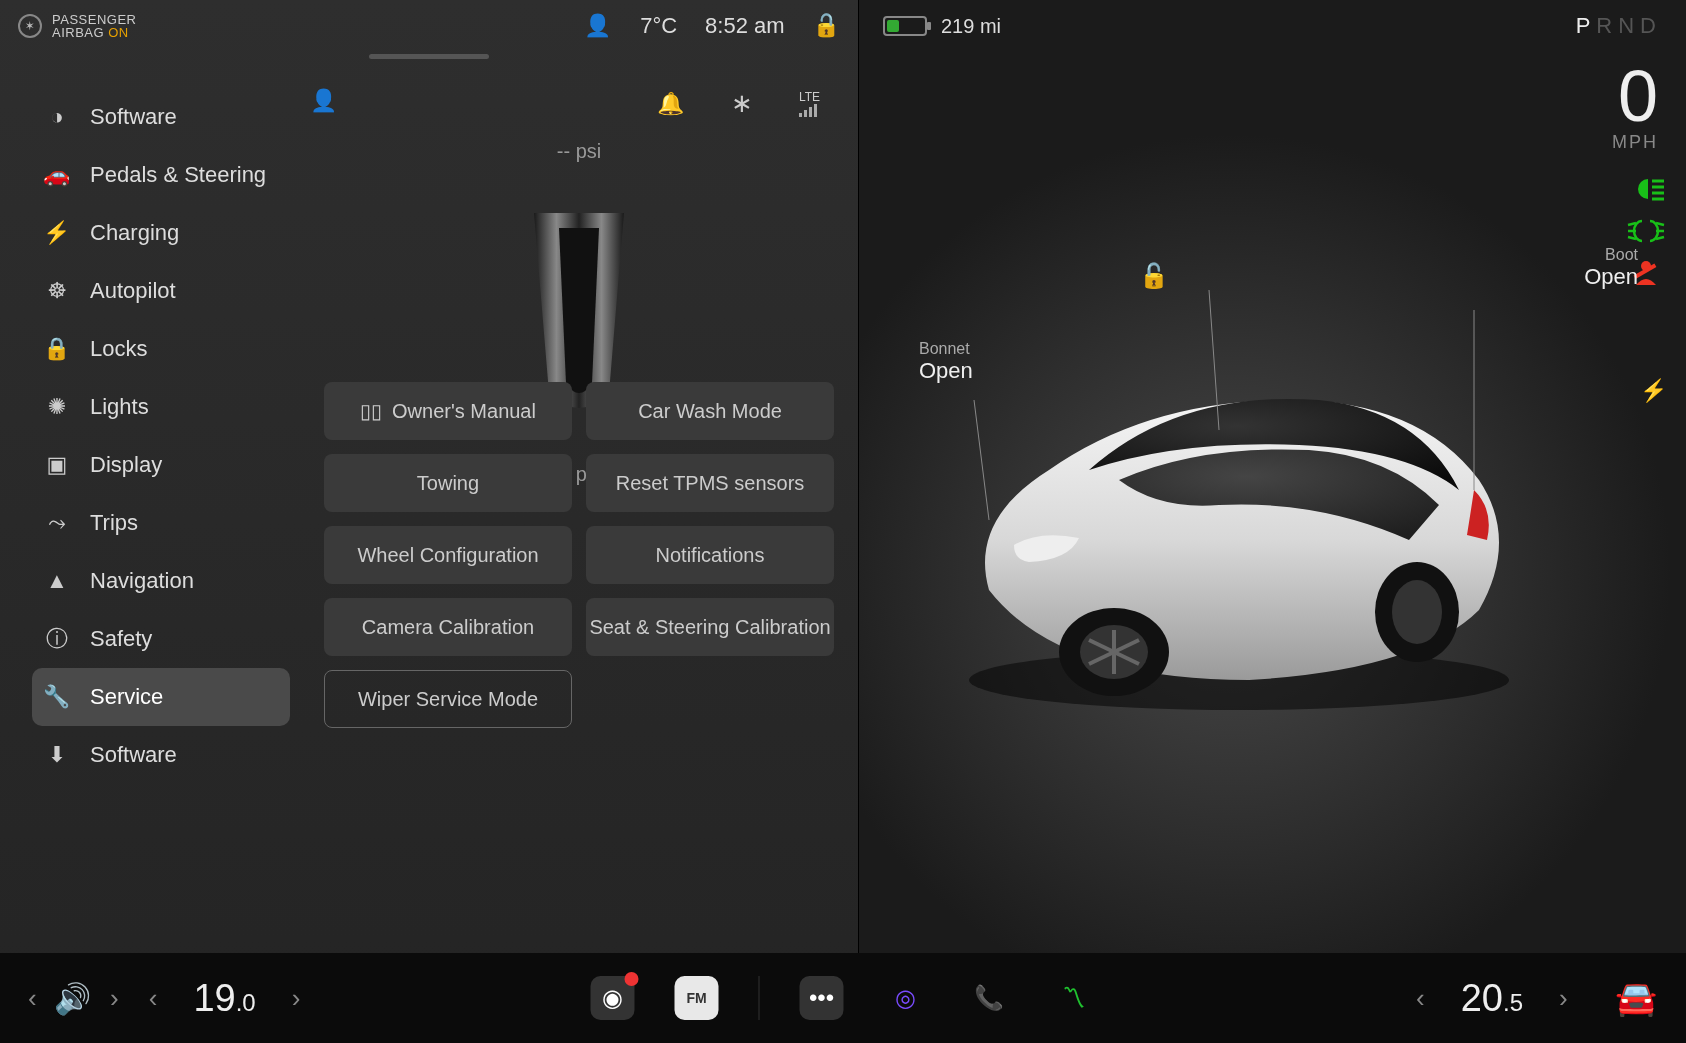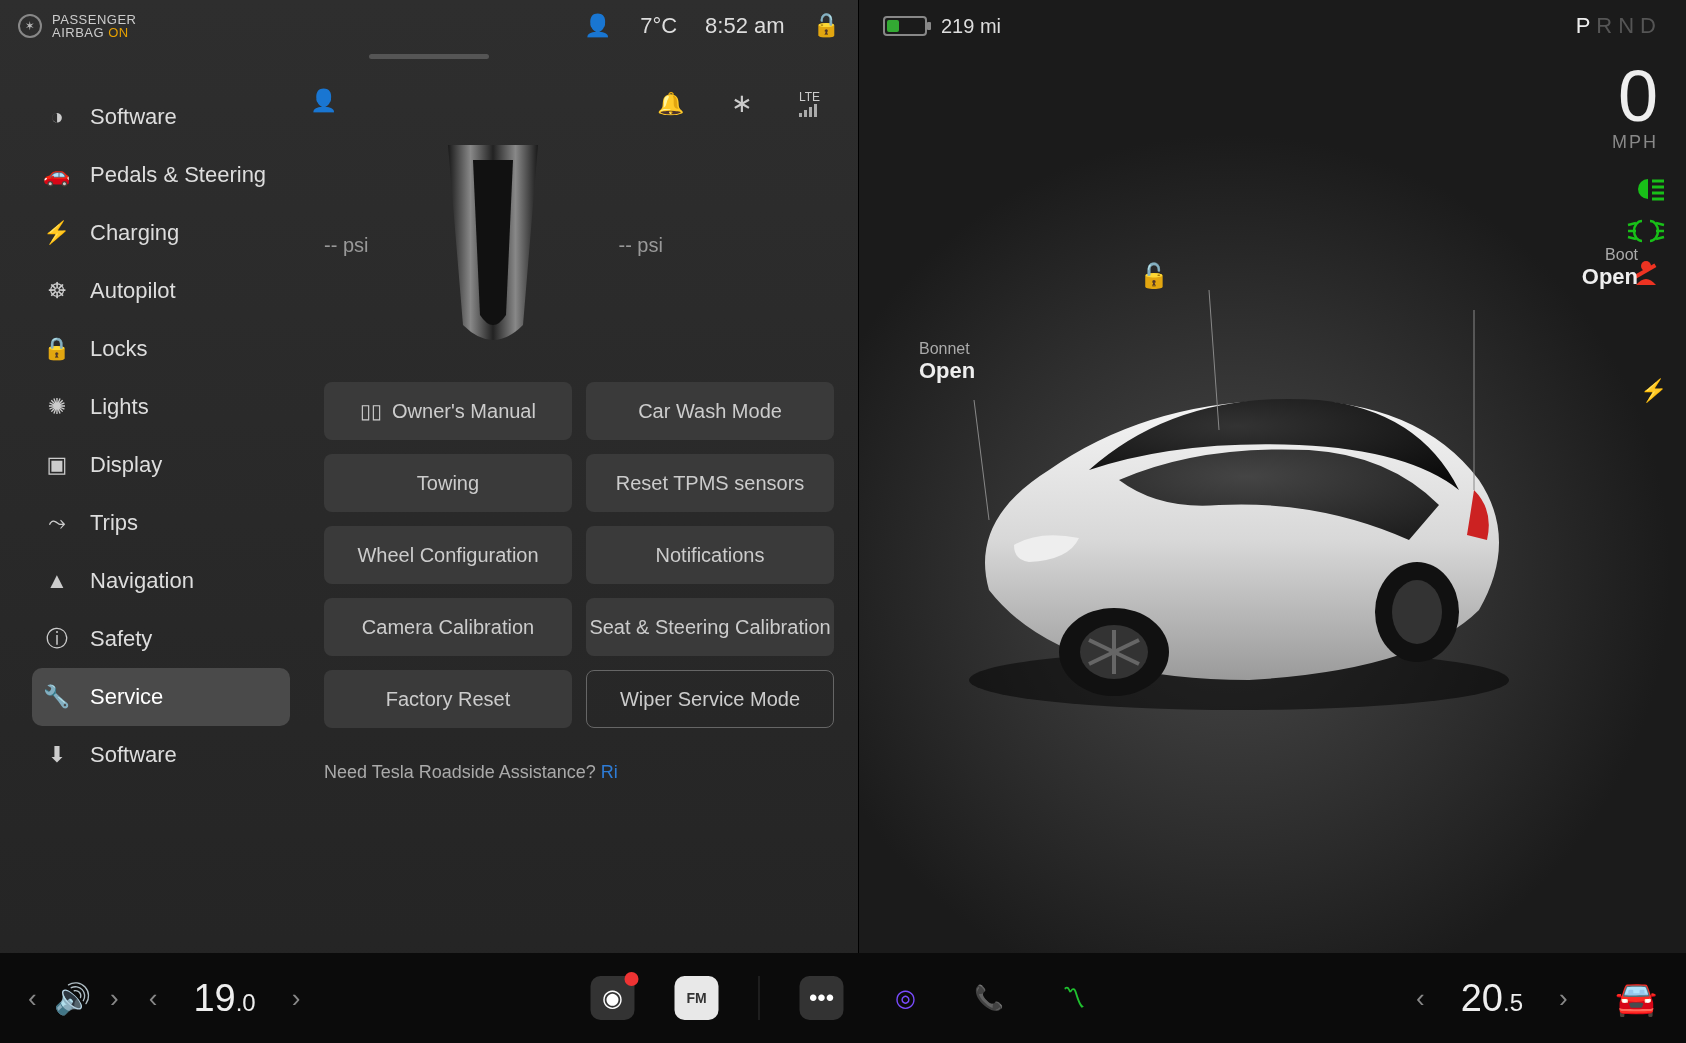--- a/index.html
+++ b/index.html
@@ -23,21 +23,21 @@
   .sidebar-item .icon { width:26px; display:flex; justify-content:center; color:#ccc; font-size:22px;}
   .sidebar-item.selected { background:#4a4a4a; color:#fff;}
   .content { flex:1; padding:0 24px; position:relative;}
   .content-top-icons { display:flex; align-items:center; gap:46px; position:absolute; top:0; right:38px; font-size:22px; color:#ccc;}
   .user-icon-center { position:absolute; top:0; left:10px; font-size:22px; color:#ccc;}
   .lte { font-size:12px; text-align:center; line-height:1; }
   .bars { display:flex; gap:2px; align-items:flex-end; height:14px;}
   .bars span { width:3px; background:#aaa;}
   .bars span:nth-child(1){height:4px}.bars span:nth-child(2){height:7px}.bars span:nth-child(3){height:10px}.bars span:nth-child(4){height:13px}
 
-  .tire-area { margin-top:52px; display:flex; justify-content:flex-start; align-items:center; gap:50px; height:210px; font-size:20px; color:#999;}
+  .tire-area { margin-top:52px; display:flex; justify-content:flex-start; align-items:center; gap:50px; height:210px; font-size:20px; color:#999;flex-direction:column;}
   .tire-graphic { width:150px; height:200px; display:flex; align-items:center; justify-content:center; }
   .tire-graphic svg { width:150px; height:200px; }
 
   .button-grid { display:grid; grid-template-columns: 1fr 1fr; gap:14px; margin-top:32px; }
   .svc-btn { height:58px; background:#3a3a3a; border-radius:8px; display:flex; align-items:center; justify-content:center; font-size:20px; color:#ccc; cursor:pointer; gap:10px;}
   .svc-btn.outline { background:transparent; border:1px solid #666;}
   .assist-link { margin-top:34px; font-size:18px; color:#aaa;}
   .assist-link .accent { color:#2e7cd6;}
 
   
@@ -49,21 +49,21 @@
   .gear { margin-left:auto; font-size:22px; letter-spacing:6px; color:#555;}
   .gear .active { color:#eee;}
   .speed { position:absolute; top:60px; right:28px; text-align:right; }
   .speed-val { font-size:72px; font-weight:300; color:#eee; line-height:1;}
   .speed-unit { font-size:18px; color:#888; letter-spacing:2px;}
   .telltales { position:absolute; top:175px; right:20px; display:flex; flex-direction:column; gap:14px; align-items:center;}
   .tl { width:40px; height:28px; display:flex; align-items:center; justify-content:center;}
   .car-labels { position:absolute; inset:0; pointer-events:none;}
   .label { position:absolute; font-size:20px; color:#eee; pointer-events:auto; cursor:pointer;}
   .label .sub { font-size:16px; color:#aaa; display:block; }
-  .label .strong { font-size:22px; font-weight:700; display:block;}
+  .label .strong { font-size:22px; font-weight:400; display:block;}
   .lock-ind { position:absolute; top:262px; left:280px; font-size:24px; color:#eee;}
   .bolt { position:absolute; top:378px; right:18px; color:#888; font-size:22px;}
 
   .car-render { position:absolute; left:60px; top:280px; width:640px; height:440px; }
   .car-render svg { width:100%; height:100%; }
 
   
   .dock { position:absolute; left:0; right:0; bottom:0; height:90px; background:#0b0b0b; display:flex; align-items:center; padding:0 28px; z-index:10;}
   .dock-group { display:flex; align-items:center; gap:18px; font-size:30px; color:#ccc;}
   .chev { font-size:26px; color:#888; cursor:pointer; }
@@ -219,31 +219,25 @@
             </div>
           <div class="svc-btn">
               <span>Notifications</span>
             </div>
           <div class="svc-btn">
               <span>Camera Calibration</span>
             </div>
           <div class="svc-btn">
               <span>Seat &amp; Steering Calibration</span>
             </div>
-          <div class="svc-btn">
-              <span>Factory Reset</span>
-            </div>
           <div class="svc-btn outline">
               <span>Wiper Service Mode</span>
             </div>
         </div>
 
-        <div class="assist-link">
-          <span>Need Tesla Roadside Assistance? </span><span class="accent">Ri</span>
-        </div>
       </div>
     </div>
   </div>
 
   <div class="right-panel">
     <div class="rp-top">
       <div class="battery-icon">
           <div class="battery-fill"></div>
         </div>
       <span>219 mi</span>

